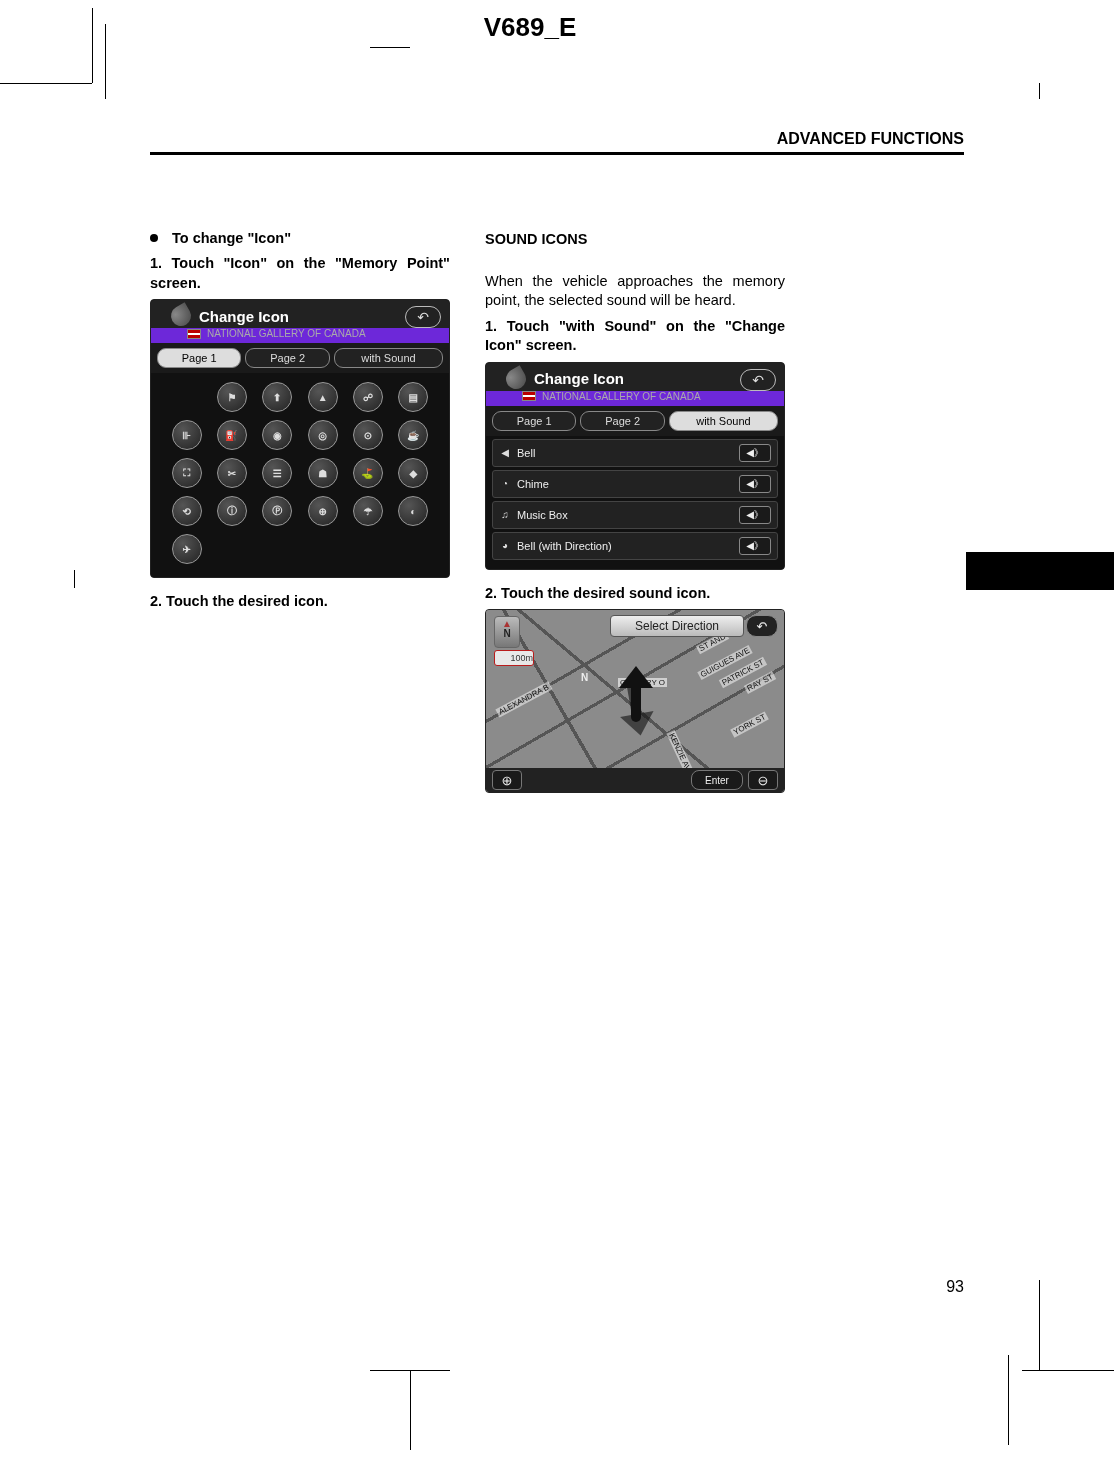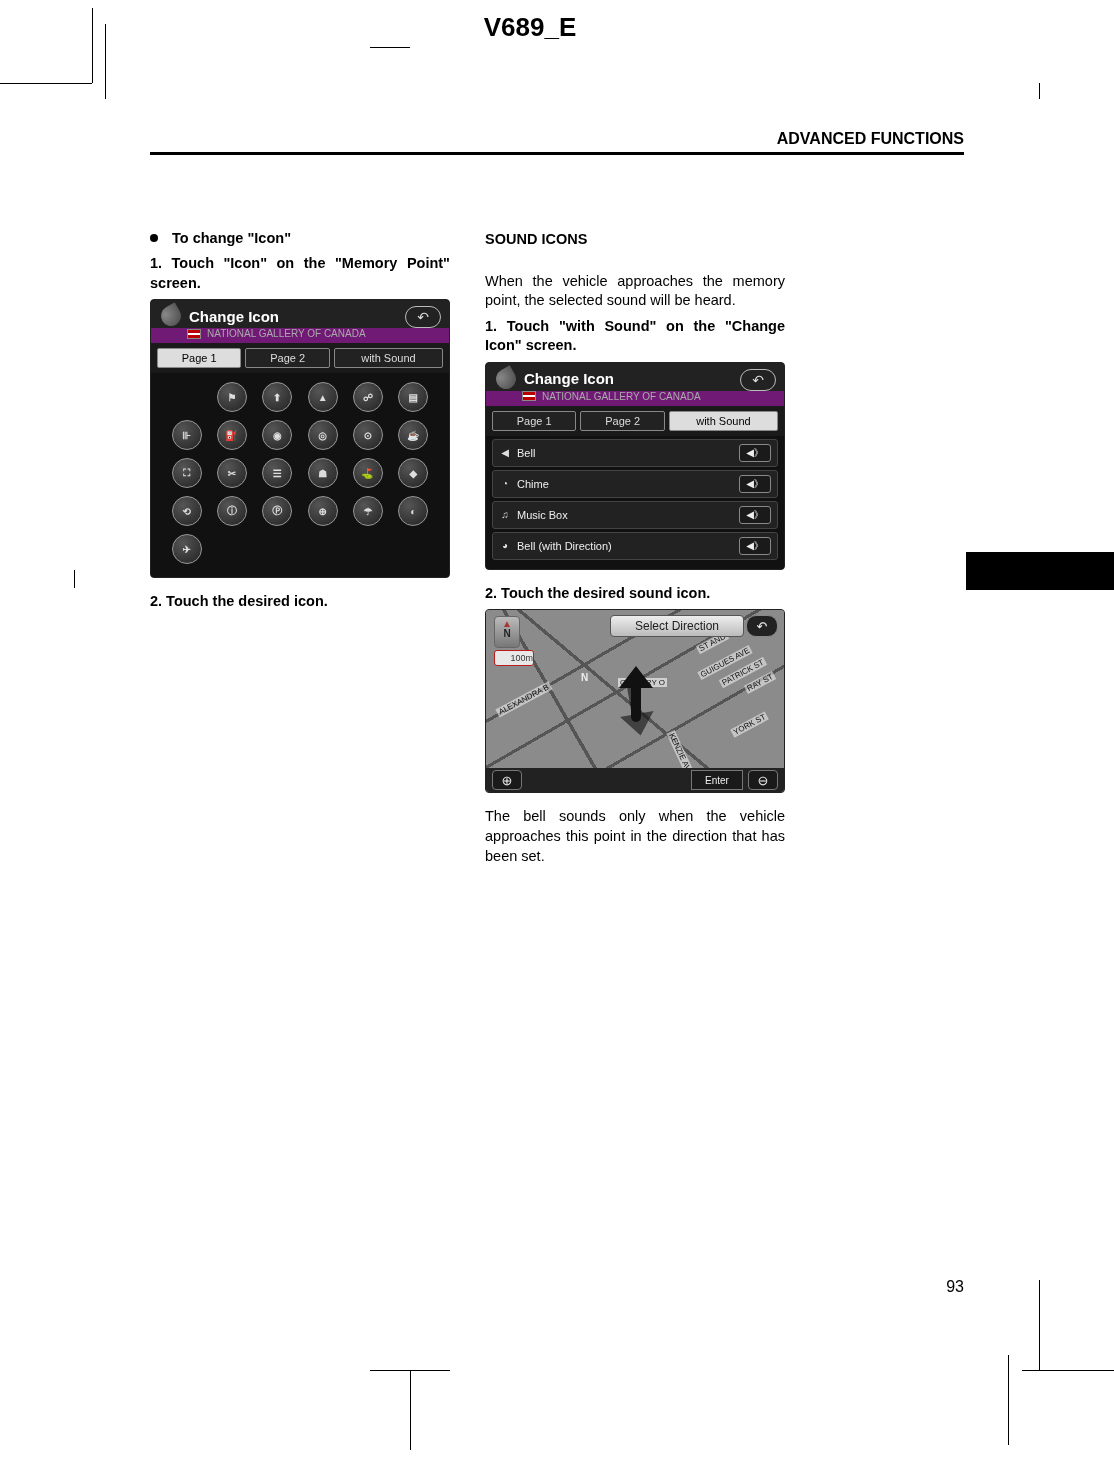--- a/index.html
+++ b/index.html
@@ -99,21 +99,21 @@
     border: 1px solid #222;
     border-radius: 4px;
     background: #111;
     margin: 6px 0 14px 0;
     overflow: hidden;
   }
   .shot-header {
     display: flex;
     align-items: center;
     gap: 8px;
-    padding: 6px 10px 2px 10px;
+    padding: 6px 10px 2px 20px;
     color: #fff;
     background: #222;
     position: relative;
   }
   .shot-header .leaf {
     width: 20px; height: 20px;
     background: radial-gradient(circle at 30% 30%, #888, #444);
     border-radius: 50% 0 50% 50%;
     transform: rotate(-30deg);
   }
@@ -130,40 +130,40 @@
     display: flex;
     align-items: center;
     justify-content: center;
     color: #ddd;
     font-size: 14px;
   }
   .shot-sub {
     color: #aaa;
     font-size: 10px;
     padding: 0 0 4px 36px;
-    background: #701a75;
+    background: #6d28d9;
     display: flex;
     align-items: center;
     gap: 6px;
   }
   .shot-sub .flag {
     width: 12px; height: 8px;
     background: linear-gradient(#b00 33%, #fff 33% 66%, #b00 66%);
     border: 0.5px solid #888;
   }
   .tabs-row {
     display: flex;
     gap: 4px;
     padding: 5px 6px;
     background: #1a1a1a;
   }
   .tab-btn {
     flex: 1;
     border: 1px solid #888;
-    border-radius: 2px;
+    border-radius: 9px;
     padding: 3px 0;
     text-align: center;
     font-size: 11px;
     background: #222;
     color: #ddd;
   }
   .tab-btn.active {
     background: #ddd;
     color: #000;
   }
@@ -357,21 +357,21 @@
     background: #1a1a1a;
     color: #eee;
     display: flex;
     align-items: center;
     justify-content: center;
     font-size: 13px;
   }
   .enter-btn {
     width: 50px; height: 18px;
     border: 1px solid #777;
-    border-radius: 0;
+    border-radius: 8px;
     background: #1a1a1a;
     color: #eee;
     font-size: 10px;
     display: flex;
     align-items: center;
     justify-content: center;
     margin-left: auto;
     margin-right: 5px;
     text-align: right;
   }
@@ -560,21 +560,20 @@
     <div class="map-back">↶</div>
     <div class="map-compass">▲<br><span style="color:#222;font-weight:bold">N</span></div>
     <div class="map-scale">100m</div>
     <div class="map-footer">
       <div class="zoom-btn">⊕</div>
       <div class="enter-btn">Enter</div>
       <div class="zoom-btn">⊖</div>
     </div>
   </div>
 
-  <div class="body-text">The bell sounds only when the vehicle approaches this point in the direction that has been set.</div>
 </div>
 
 <div class="page-num">93</div>
 
 <div class="bottom-t-v"></div>
 <div class="bottom-t-h"></div>
 <div class="crop-br-v"></div>
 <div class="crop-br-h"></div>
 <div class="crop-br-inner-v"></div>
 

